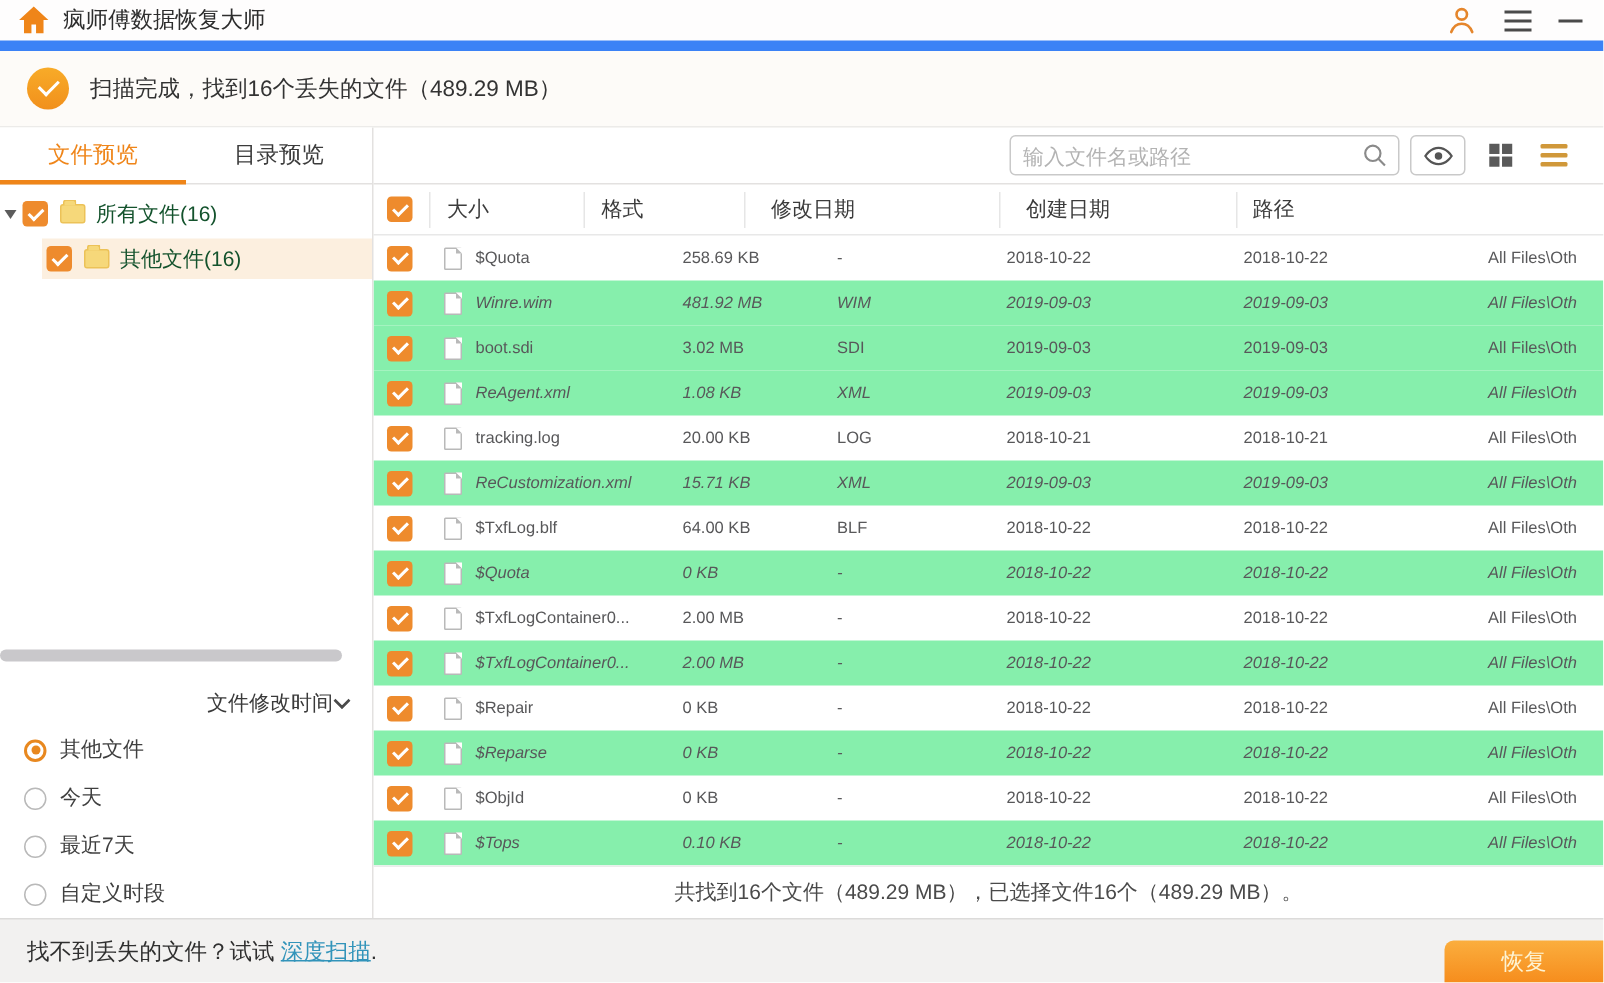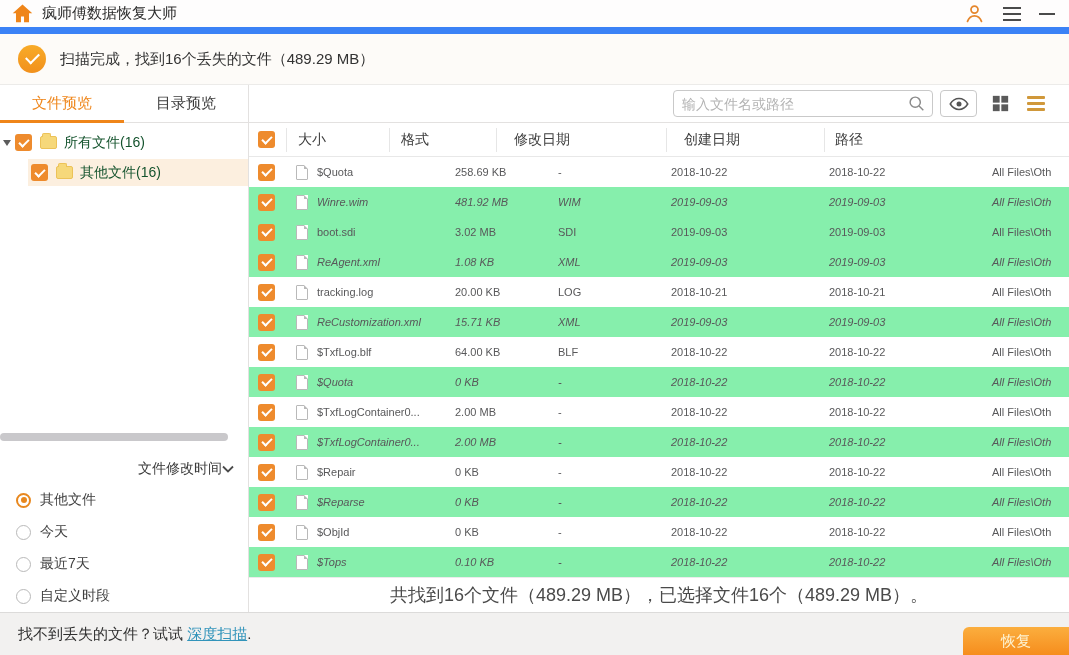--- a/index.html
+++ b/index.html
@@ -74,21 +74,21 @@
   .c-name { width:158px; padding-left:10px; flex:0 0 auto; }
   .c-size { width:103px; padding-left:11px; flex:0 0 auto; }
   .c-fmt  { width:107px; padding-left:11px; flex:0 0 auto; }
   .c-cre  { width:158px; padding-left:17px; flex:0 0 auto; }
   .c-mod  { width:170px; padding-left:17px; flex:0 0 auto; }
   .c-path { flex:1; padding-left:10px; min-width:0; }
   .thead .c-size,.thead .c-fmt,.thead .c-cre,.thead .c-mod,.thead .c-path { border-left:1px solid #e6e6e6; height:24px; }
   .file-icon { width:12px; height:15px; border:1px solid #b9b9b9; border-radius:1px; position:relative; background:#fff; margin-right:9px; flex:0 0 auto; }
   .file-icon::after { content:''; position:absolute; right:-1px; top:-1px; width:0; height:0; border-left:4px solid #b9b9b9; border-top:4px solid #fff; }
   .tbody { flex:1 1 auto; overflow:hidden; }
-  .tsummary { height:35px; border-top:1px solid #ebebeb; display:flex; align-items:center; justify-content:center; font-size:18px; color:#4a4a4a; flex:0 0 auto; }
+  .tsummary { height:35px; border-top:1px solid #ebebeb; display:flex; align-items:center; justify-content:center; font-size:14px; color:#4a4a4a; flex:0 0 auto; }
 
   
   .footer { height:43px; background:#f2f1f0; border-top:1px solid #dcdbda; display:flex; align-items:center; padding-left:18px; position:relative; }
   .hint { font-size:15px; color:#2f2f2f; }
   .deep-link { color:#3294ba; text-decoration:underline; cursor:pointer; }
   .recover-btn { position:absolute; right:0; bottom:0; width:106px; height:28px; background:linear-gradient(#fbae3e,#f68d1d); border:none; border-radius:6px 0 0 0; color:#fdf3d2; font-size:15px; font-family:inherit; cursor:pointer; }
 </style>
 </head>
 <body>
 

